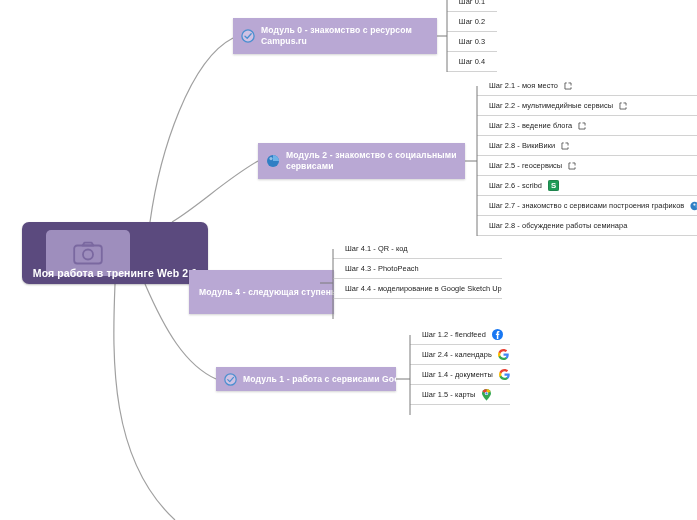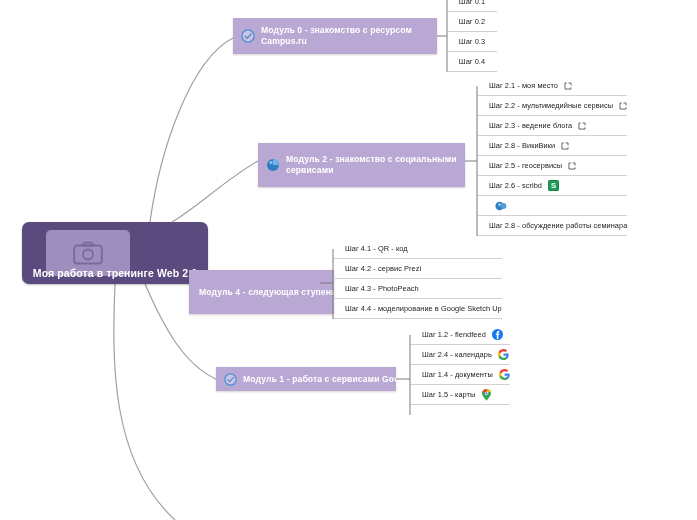--- a/index.html
+++ b/index.html
@@ -35,21 +35,21 @@
     display:flex;align-items:center;overflow:hidden;
   }
   .module .mico{flex:0 0 auto;margin-left:8px;margin-right:6px;display:block;line-height:0;}
   .module .mlabel{
     color:#ffffff;font-size:8.6px;font-weight:bold;line-height:11px;
     letter-spacing:.1px;padding-right:6px;
   }
   .module.nowrap .mlabel{white-space:nowrap;}
 
   #mod0{left:233px;top:18px;width:204px;height:36px;}
-  #mod2{left:258px;top:143px;width:207px;height:44px;}
+  #mod2{left:258px;top:143px;width:207px;height:36px;}
   #mod4{left:189px;top:270px;width:145px;height:44px;}
   #mod1{left:216px;top:367px;width:180px;height:24px;}
 
   
   .steps{position:absolute;}
   .step{
     position:relative;height:20px;display:flex;align-items:center;
     border-bottom:1px solid #d2d2d2;
     padding-left:12px;box-sizing:border-box;
   }
@@ -180,20 +180,21 @@
     <div class="step">
       <span class="stext">Шаг 2.6 - scribd</span>
       <span class="sico">
         <svg width="11" height="11" viewBox="0 0 12 12">
           <rect x="0.5" y="0.5" width="11" height="11" rx="1" fill="#1e9c57" stroke="#0f7a40" stroke-width="1"></rect>
           <text x="6" y="9" font-family="Liberation Sans, sans-serif" font-size="8.5" font-weight="bold" fill="#ffffff" text-anchor="middle">S</text>
         </svg>
       </span>
     </div>
     <div class="step">
+      <span class="stext">Шаг 2.7 - знакомство с сервисами построения графиков</span>
       <span class="sico">
         <svg width="12" height="12" viewBox="0 0 12 12">
           <circle cx="4.6" cy="6" r="4.2" fill="#2f7fc4"></circle>
           <circle cx="8.4" cy="6" r="3" fill="#4f9ddc"></circle>
           <circle cx="4.4" cy="4.6" r="1.1" fill="#ffffff" opacity=".85"></circle>
         </svg>
       </span>
     </div>
     <div class="step">
       <span class="stext">Шаг 2.8 - обсуждение работы семинара</span>
@@ -206,23 +207,20 @@
     </g>
   </svg>
 
   <div class="module nowrap" id="mod4">
     <span class="mlabel" style="margin-left:10px;">Модуль 4 - следующая ступень</span>
   </div>
 
   <div class="steps" id="steps4">
     <div class="step">
       <span class="stext">Шаг 4.1 - QR - код</span>
-    </div>
-    <div class="step">
-      <span class="stext">Шаг 4.2 - сервис Prezi</span>
     </div>
     <div class="step">
       <span class="stext">Шаг 4.3 - PhotoPeach</span>
     </div>
     <div class="step">
       <span class="stext">Шаг 4.4 - моделирование в Google Sketch Up</span>
     </div>
   </div>
   <svg class="edges" viewBox="0 0 697 520">
     <g stroke="#7a7a7a" stroke-width="1" fill="none">

